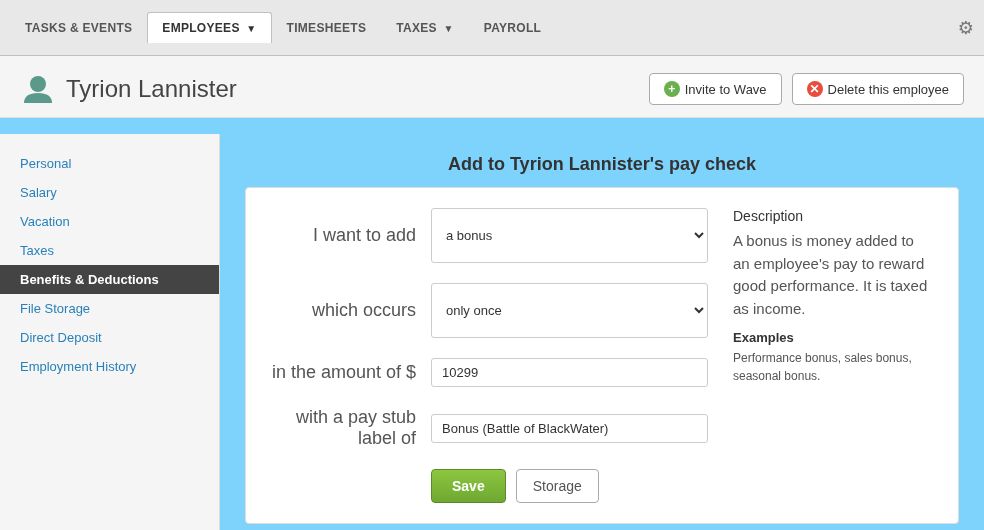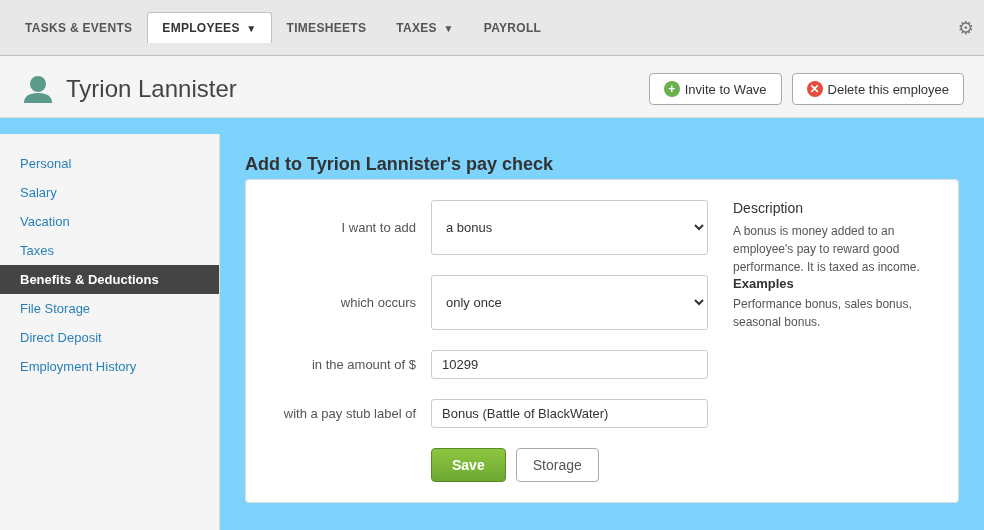--- a/index.html
+++ b/index.html
@@ -161,21 +161,22 @@
     
     .content-area {
       flex: 1;
       padding: 20px 25px;
       overflow-y: auto;
     }
     .content-title {
       font-size: 18px;
       font-weight: bold;
       color: #333;
-      margin-bottom: 4px;
+      margin-bottom: 12px;
+      text-align: center;
     }
 
     
     .form-panel {
       background: #fff;
       border: 1px solid #ddd;
       border-radius: 4px;
       padding: 20px 25px;
       display: flex;
       gap: 25px;
@@ -186,21 +187,21 @@
     .form-row {
       display: flex;
       align-items: center;
       margin-bottom: 20px;
     }
     .form-label {
       width: 160px;
       text-align: right;
       padding-right: 15px;
       color: #555;
-      font-size: 13px;
+      font-size: 18px;
     }
     .form-control {
       flex: 1;
     }
     select.styled-select {
       width: 100%;
       padding: 18px 10px;
       border: 1px solid #ccc;
       border-radius: 3px;
       font-size: 13px;
@@ -222,24 +223,24 @@
     .form-right {
       width: 200px;
     }
     .desc-title {
       font-size: 14px;
       font-weight: normal;
       color: #333;
       margin-bottom: 6px;
     }
     .desc-text {
-      font-size: 12px;
+      font-size: 15px;
       color: #555;
       line-height: 1.5;
-      margin-bottom: 0;
+      margin-bottom: 10px;
     }
     .examples-title {
       font-size: 13px;
       font-weight: bold;
       color: #333;
       margin-bottom: 4px;
     }
     .examples-text {
       font-size: 12px;
       color: #555;

